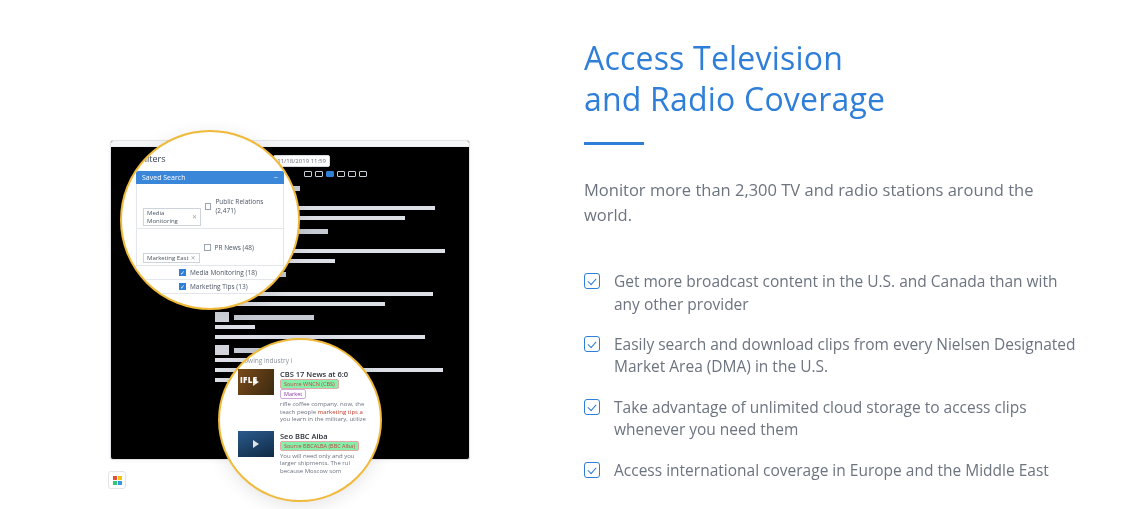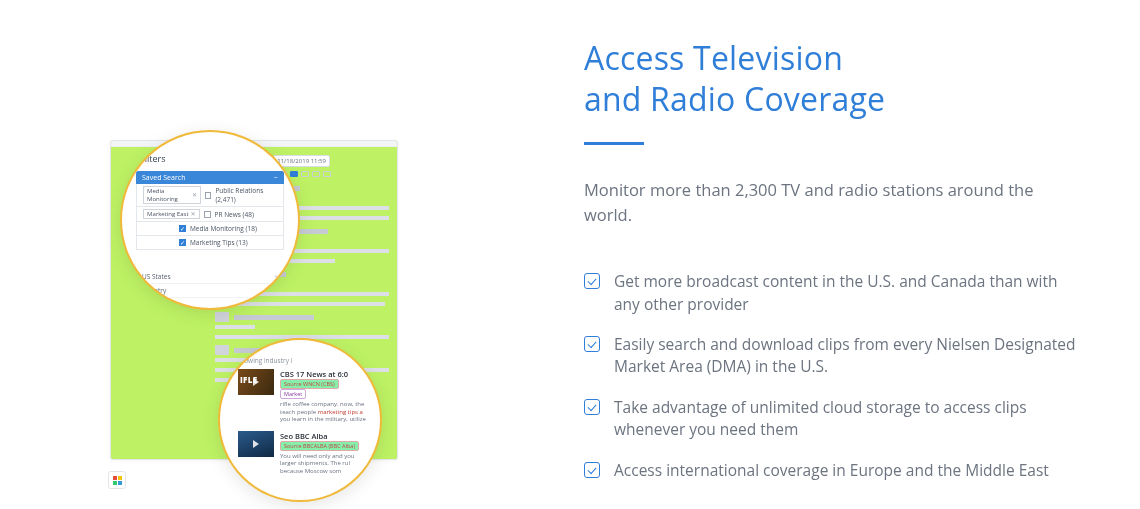--- a/index.html
+++ b/index.html
@@ -19,23 +19,23 @@
   
   .illus {
     width: 540px;
     position: relative;
     padding: 40px 20px 40px 60px;
   }
   .panel {
     position: absolute;
     left: 110px;
     top: 140px;
-    width: 288px;
+    width: 360px;
     height: 320px;
-    background: #bef264;
+    background: #000000;
     border: 1px solid #e2e4e8;
     border-radius: 3px;
     box-shadow: 0 1px 4px rgba(0,0,0,0.04);
     overflow: hidden;
   }
   .panel-top-bar { height: 6px; background: #f4f5f7; border-bottom:1px solid #eceef1;}
   .panel-body { padding: 8px; }
   .date-row { font-size:6px; color:#6b7280; display:flex; gap:4px; align-items:center; margin-bottom:4px; padding-left:50px;}
   .date-box { background:#fff; border:1px solid #d9dde3; padding:1px 3px; border-radius:2px; }
   .pager-dots { display:flex; gap:3px; justify-content:center; margin-bottom:6px; padding-left:90px;}
@@ -57,21 +57,21 @@
   }
   .circle-top { left: 120px; top: 130px; width: 180px; height: 180px; }
   .circle-bot { left: 218px; top: 338px; width: 164px; height: 164px; }
   .ct-inner { padding: 20px 14px 10px 14px; font-size:7px; color:#4b5563;}
   .ct-title { font-size:9px; color:#374151; margin-bottom:6px; padding-left:4px;}
   .ss-head { background:#3a86d8; color:#fff; padding:2px 6px; display:flex; justify-content:space-between; font-size:7px; border-radius:2px 2px 0 0;}
   .filter-row { display:flex; align-items:center; gap:4px; padding:2px 6px; border:1px solid #e3e6eb; border-top:none; font-size:6.5px;}
   .chk { width:7px; height:7px; border:1px solid #9aa3b0; display:inline-block;}
   .chk.on { background:#2f7ed8; border-color:#2f7ed8; position:relative;}
   .chk.on::after{content:"✓";color:#fff;position:absolute;font-size:6px;line-height:6px;left:0;top:0;}
-  .badge { background:#fff; border:1px solid #cfd4dc; padding:0 3px; font-size:6px; display:inline-flex; align-items:center; gap:2px;}
+  .badge { background:#fff; border:1px solid #cfd4dc; padding:0 3px; font-size:6px; display:inline-flex; align-items:center; gap:2px;margin-top:22px;}
   .badge .x { font-size:6px; color:#9aa3b0; }
   .side-list { margin-top:20px; }
   .side-list .it { display:flex; justify-content:space-between; padding:2px 6px; font-size:6.5px; color:#5b6370; border-bottom:1px solid #f1f2f5;}
   .side-list .it .cv { color:#b3b9c4;}
   .cb-inner { padding: 16px 14px 10px 18px; font-size:6.5px; color:#4b5563;}
   .cb-line1 { color:#8a919c; margin-bottom:4px;}
   .news-item { display:flex; gap:6px; margin-bottom:7px;}
   .ni-thumb { width:36px; height:26px; background:#3a3f49; flex:0 0 auto; position:relative;}
   .ni-thumb .play { position:absolute; left:50%; top:50%; transform:translate(-50%,-50%); width:0;height:0;border-left:6px solid rgba(255,255,255,0.85);border-top:4px solid transparent;border-bottom:4px solid transparent;}
   .ni-thumb.rifle::before{content:"";position:absolute;inset:0;background:linear-gradient(120deg,#7a4a1a,#3b2a10);}

